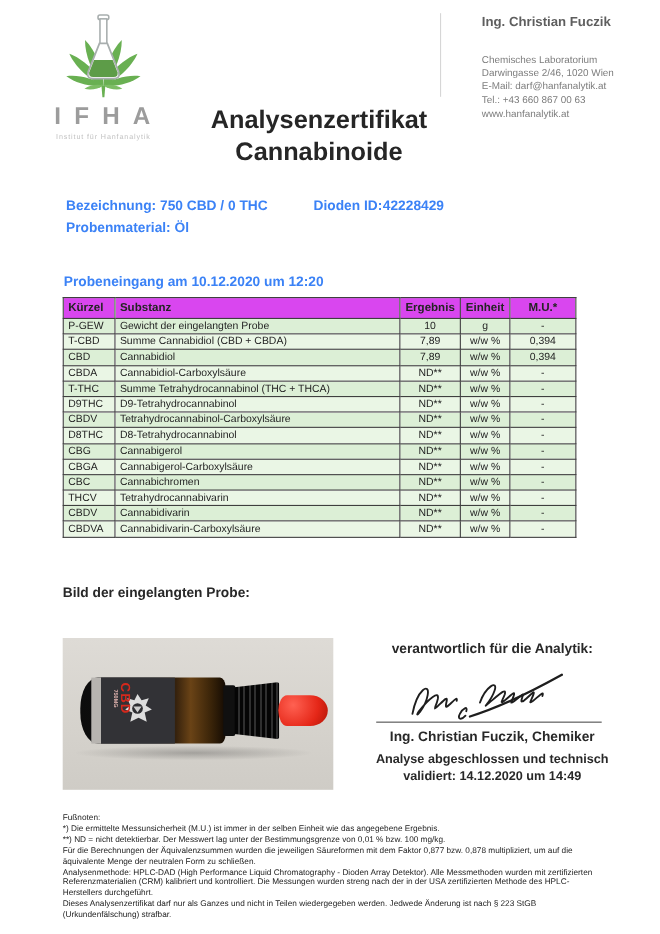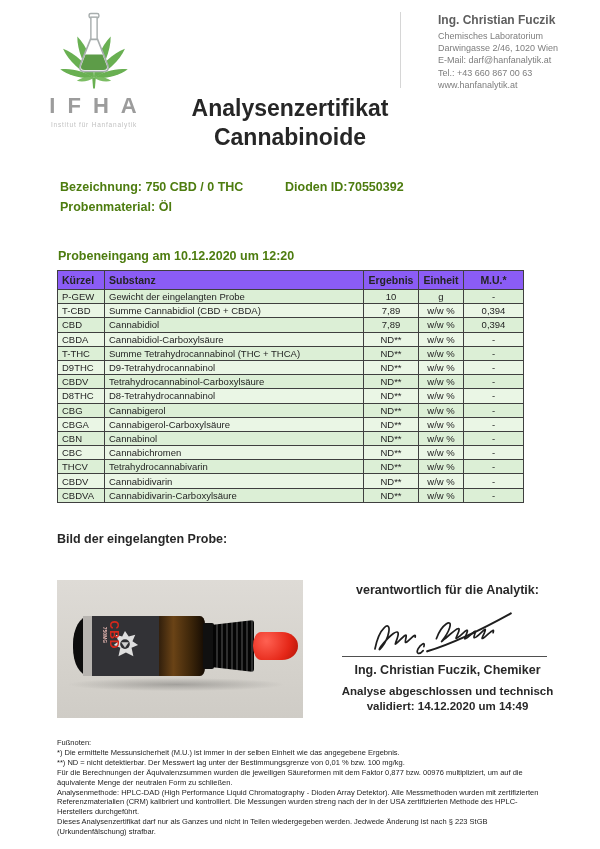--- a/index.html
+++ b/index.html
@@ -6,36 +6,36 @@
   .page{position:relative;width:600px;height:849px;background:#ffffff;overflow:hidden;
         font-family:"Liberation Sans",sans-serif;color:#282828;}
 
   
   .logo{position:absolute;left:24px;top:10px;width:140px;text-align:center;}
   .logo svg{display:block;margin:0 auto;}
   .brand{font-size:22px;letter-spacing:12px;color:#9c9c9c;font-weight:700;margin-top:1px;text-indent:10px;}
   .tagline{font-size:6.5px;color:#c2c2c2;letter-spacing:0.8px;margin-top:2px;}
   .v-divider{position:absolute;left:400px;top:12px;width:1px;height:76px;background:#d6d6d6;}
   .contact{position:absolute;left:438px;top:13px;width:155px;}
-  .contact-name{font-size:12px;color:#5e5e5e;margin-bottom:3px;font-weight:700;}
+  .contact-name{font-size:12px;color:#5e5e5e;margin-bottom:21px;font-weight:700;}
   .contact-line{font-size:9px;line-height:12.2px;color:#7d7d7d;}
 
   
   .doc-title{position:absolute;left:0;top:94px;width:580px;text-align:center;
              font-weight:700;font-size:23px;line-height:29px;color:#262626;}
 
   
   .abs{position:absolute;}
-  .info{font-size:12.5px;font-weight:700;color:#4d7c0f;white-space:nowrap;}
+  .info{font-size:12.5px;font-weight:700;color:#3b82f6;white-space:nowrap;}
 
   
   .results{position:absolute;left:57px;top:270px;width:466px;border-collapse:collapse;
            table-layout:fixed;font-size:9.5px;color:#242424;}
   .results th,.results td{border:1px solid #3f3f3f;overflow:hidden;white-space:nowrap;}
-  .results th{background:#8b5cf6;height:18px;font-size:10.5px;font-weight:700;text-align:left;padding:0 4px;}
+  .results th{background:#d946ef;height:18px;font-size:10.5px;font-weight:700;text-align:left;padding:0 4px;}
   .results th.c{text-align:center;padding:0 1px;}
   .results td{height:13.2px;padding:0 4px;vertical-align:middle;}
   .results tbody tr:nth-child(odd){background:#dcefd6;}
   .results tbody tr:nth-child(even){background:#eaf6e5;}
   .results td.c{text-align:center;padding:0 1px;}
   .col1{width:47px}.col2{width:259px}.col3{width:55px}.col4{width:45px}.col5{width:60px}
 
   
   .photo-caption{font-size:12.5px;font-weight:700;}
   .photo{position:absolute;left:57px;top:580px;width:246px;height:138px;
@@ -113,21 +113,21 @@
   <div class="doc-title">
     <div>Analysenzertifikat</div>
     <div>Cannabinoide</div>
   </div>
 
   <div class="abs info" style="left:60px;top:180px;">
     <span>Bezeichnung:</span>
     <span>750 CBD / 0 THC</span>
   </div>
   <div class="abs info" style="left:285px;top:180px;">Dioden ID:</div>
-  <div class="abs info" style="left:348px;top:180px;">70550392</div>
+  <div class="abs info" style="left:348px;top:180px;">42228429</div>
   <div class="abs info" style="left:60px;top:200px;">
     <span>Probenmaterial:</span>
     <span>Öl</span>
   </div>
   <div class="abs info" style="left:58px;top:249px;">Probeneingang am 10.12.2020 um 12:20</div>
 
   <table class="results">
     <colgroup>
         <col class="col1">
         <col class="col2">
@@ -204,27 +204,20 @@
         <tr>
           <td>CBG</td>
           <td>Cannabigerol</td>
           <td class="c">ND**</td>
           <td class="c">w/w %</td>
           <td class="c">-</td>
         </tr>
         <tr>
           <td>CBGA</td>
           <td>Cannabigerol-Carboxylsäure</td>
-          <td class="c">ND**</td>
-          <td class="c">w/w %</td>
-          <td class="c">-</td>
-        </tr>
-        <tr>
-          <td>CBN</td>
-          <td>Cannabinol</td>
           <td class="c">ND**</td>
           <td class="c">w/w %</td>
           <td class="c">-</td>
         </tr>
         <tr>
           <td>CBC</td>
           <td>Cannabichromen</td>
           <td class="c">ND**</td>
           <td class="c">w/w %</td>
           <td class="c">-</td>
@@ -287,18 +280,18 @@
   <div class="abs sig-name" style="left:330px;top:663px;width:235px;">Ing. Christian Fuczik, Chemiker</div>
   <div class="abs sig-valid" style="left:330px;top:684px;width:235px;">
     <div>Analyse abgeschlossen und technisch</div>
     <div>validiert: 14.12.2020 um 14:49</div>
   </div>
 
   <div class="footnotes">
     <p>Fußnoten:</p>
     <p>*) Die ermittelte Messunsicherheit (M.U.) ist immer in der selben Einheit wie das angegebene Ergebnis.</p>
     <p>**) ND = nicht detektierbar. Der Messwert lag unter der Bestimmungsgrenze von 0,01 % bzw. 100 mg/kg.</p>
-    <p>Für die Berechnungen der Äquivalenzsummen wurden die jeweiligen Säureformen mit dem Faktor 0,877 bzw. 00976 multipliziert, um auf die äquivalente Menge der neutralen Form zu schließen.</p>
+    <p>Für die Berechnungen der Äquivalenzsummen wurden die jeweiligen Säureformen mit dem Faktor 0,877 bzw. 0,878 multipliziert, um auf die äquivalente Menge der neutralen Form zu schließen.</p>
     <p>Analysenmethode: HPLC-DAD (High Performance Liquid Chromatography - Dioden Array Detektor).  Alle Messmethoden wurden mit zertifizierten Referenzmaterialien (CRM) kalibriert und kontrolliert. Die Messungen wurden streng nach der in der USA zertifizierten Methode des HPLC-Herstellers durchgeführt.</p>
     <p>Dieses Analysenzertifikat darf nur als Ganzes und nicht in Teilen wiedergegeben werden. Jedwede Änderung ist nach § 223 StGB (Urkundenfälschung) strafbar.</p>
   </div>
 
 </div>
 
 </body></html>

